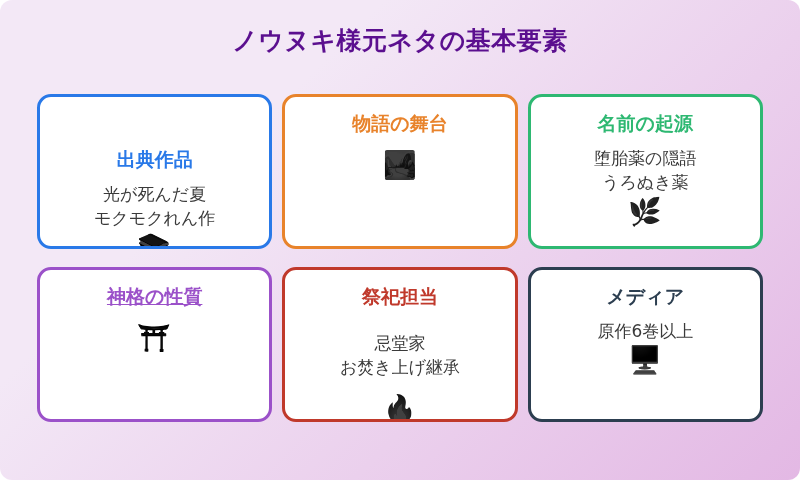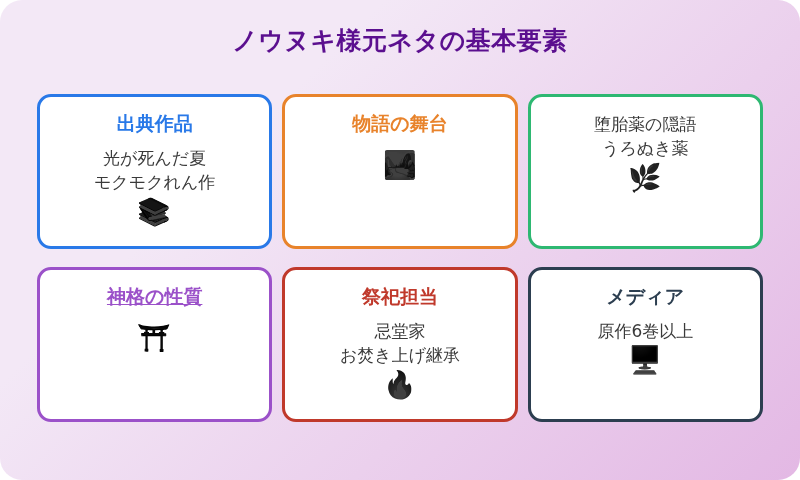--- a/index.html
+++ b/index.html
@@ -6,21 +6,21 @@
     margin: 0;
     padding: 0;
     background: #ffffff;
   }
   #canvas {
     position: relative;
     width: 800px;
     height: 480px;
     box-sizing: border-box;
     background: linear-gradient(135deg, #f3e8f6 0%, #f2e4f3 32%, #eed6ee 62%, #e3b8e4 100%);
-    border-radius: 22px;
+    border-radius: 12px;
     overflow: hidden;
     font-family: "DejaVu Sans", "Liberation Sans", sans-serif;
   }
 
   #page-title {
     position: absolute;
     top: 24px;
     left: 0;
     width: 100%;
     text-align: center;
@@ -89,47 +89,48 @@
 </head>
 <body>
 
 <div id="canvas" style="background: linear-gradient(135deg, rgb(243, 232, 246) 0%, rgb(243, 232, 246) 30%, rgb(227, 184, 228) 100%);">
 
   <div id="page-title" style="color: rgb(91, 15, 143);">ノウヌキ様元ネタの基本要素</div>
 
   <div id="grid">
 
     <div class="card" style="border-color: rgb(41, 121, 232);">
-      <div class="card-title" style="color: rgb(41, 121, 232);">出典作品</div>
+      <div class="card-title" style="color: rgb(41, 121, 232); margin-top: 36px;">出典作品</div>
       <div class="card-lines">
         <div class="card-line">光が死んだ夏</div>
         <div class="card-line">モクモクれん作</div>
       </div>
       <div class="card-icon">📚</div>
     </div>
 
     <div class="card" style="border-color: rgb(232, 131, 43);">
       <div class="card-title" style="color: rgb(232, 131, 43);">物語の舞台</div>
       <div class="card-icon">🏞️</div>
     </div>
 
     <div class="card" style="border-color: rgb(46, 184, 114);">
+      <div class="card-title" style="color: rgb(46, 184, 114);">名前の起源</div>
       <div class="card-lines">
         <div class="card-line">堕胎薬の隠語</div>
         <div class="card-line">うろぬき薬</div>
       </div>
       <div class="card-icon">🌿</div>
     </div>
 
     <div class="card" style="border-color: rgb(155, 81, 201);">
       <div class="card-title" style="color: rgb(155, 81, 201); text-decoration: underline;">神格の性質</div>
       <div class="card-icon">⛩️</div>
     </div>
 
-    <div class="card" style="border-color: rgb(192, 57, 43);">
+    <div class="card" style="border-color: rgb(192, 57, 43); gap: 12px;">
       <div class="card-title" style="color: rgb(192, 57, 43);">祭祀担当</div>
       <div class="card-lines">
         <div class="card-line">忌堂家</div>
         <div class="card-line">お焚き上げ継承</div>
       </div>
       <div class="card-icon">🔥</div>
     </div>
 
     <div class="card" style="border-color: rgb(44, 62, 80);">
       <div class="card-title" style="color: rgb(44, 62, 80); text-align: center;">メディア</div>

